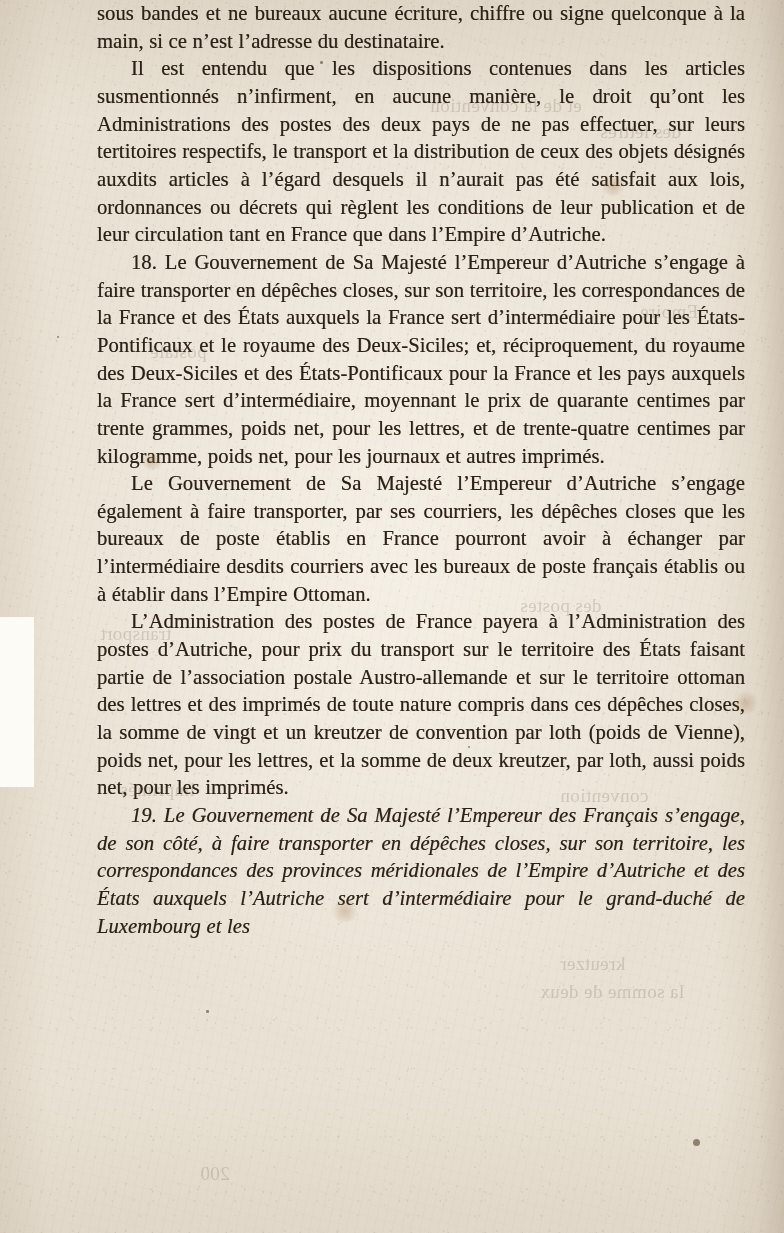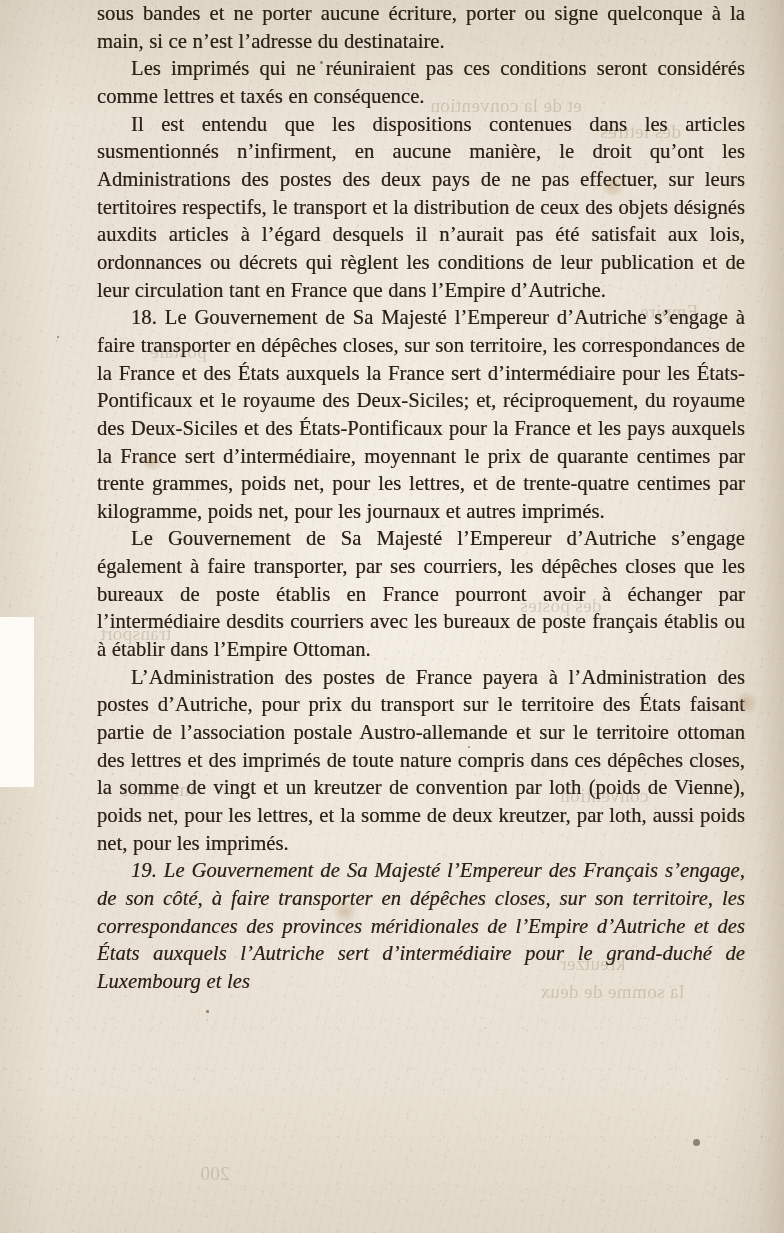--- a/index.html
+++ b/index.html
@@ -127,22 +127,21 @@
     pointer-events: none;
     background: radial-gradient(circle, rgba(150,106,60,0.30), rgba(150,106,60,0) 72%);
   }
 </style>
 </head>
 <body>
 
 <div id="page">
 
   <div id="textblock">
-    <p class="para noindent">sous bandes et ne porter aucune écriture, porter ou signe quelconque à la main, si ce n’est l’adresse du destinataire.</p>
-    <p class="para">Les imprimés qui ne réuniraient pas ces conditions seront considérés comme lettres et taxés en conséquence.</p>
+    <p class="para noindent">sous bandes et ne bureaux aucune écriture, chiffre ou signe quelconque à la main, si ce n’est l’adresse du destinataire.</p>
     <p class="para">Il est entendu que les dispositions contenues dans les articles susmentionnés n’infirment, en aucune manière, le droit qu’ont les Administrations des postes des deux pays de ne pas effectuer, sur leurs tertitoires respectifs, le transport et la distribution de ceux des objets désignés auxdits articles à l’égard desquels il n’aurait pas été satisfait aux lois, ordonnances ou décrets qui règlent les conditions de leur publication et de leur circulation tant en France que dans l’Empire d’Autriche.</p>
     <p class="para">18. Le Gouvernement de Sa Majesté l’Empereur d’Autriche s’engage à faire transporter en dépêches closes, sur son territoire, les correspondances de la France et des États auxquels la France sert d’intermédiaire pour les États-Pontificaux et le royaume des Deux-Siciles; et, réciproquement, du royaume des Deux-Siciles et des États-Pontificaux pour la France et les pays auxquels la France sert d’intermédiaire, moyennant le prix de quarante centimes par trente grammes, poids net, pour les lettres, et de trente-quatre centimes par kilogramme, poids net, pour les journaux et autres imprimés.</p>
     <p class="para">Le Gouvernement de Sa Majesté l’Empereur d’Autriche s’engage également à faire transporter, par ses courriers, les dépêches closes que les bureaux de poste établis en France pourront avoir à échanger par l’intermédiaire desdits courriers avec les bureaux de poste français établis ou à établir dans l’Empire Ottoman.</p>
     <p class="para">L’Administration des postes de France payera à l’Administration des postes d’Autriche, pour prix du transport sur le territoire des États faisant partie de l’association postale Austro-allemande et sur le territoire ottoman des lettres et des imprimés de toute nature compris dans ces dépêches closes, la somme de vingt et un kreutzer de convention par loth (poids de Vienne), poids net, pour les lettres, et la somme de deux kreutzer, par loth, aussi poids net, pour les imprimés.</p>
     <p class="para">19. Le Gouvernement de Sa Majesté l’Empereur des Français s’engage, de son côté, à faire transporter en dépêches closes, sur son territoire, les correspondances des provinces méridionales de l’Empire d’Autriche et des États auxquels l’Autriche sert d’intermédiaire pour le grand-duché de Luxembourg et les</p>
   </div>
 
   <div id="ghosts">
     <div class="ghost" style="left:430px; top:92px;">et de la convention</div>
     <div class="ghost" style="left:600px; top:118px;">des lettres</div>

